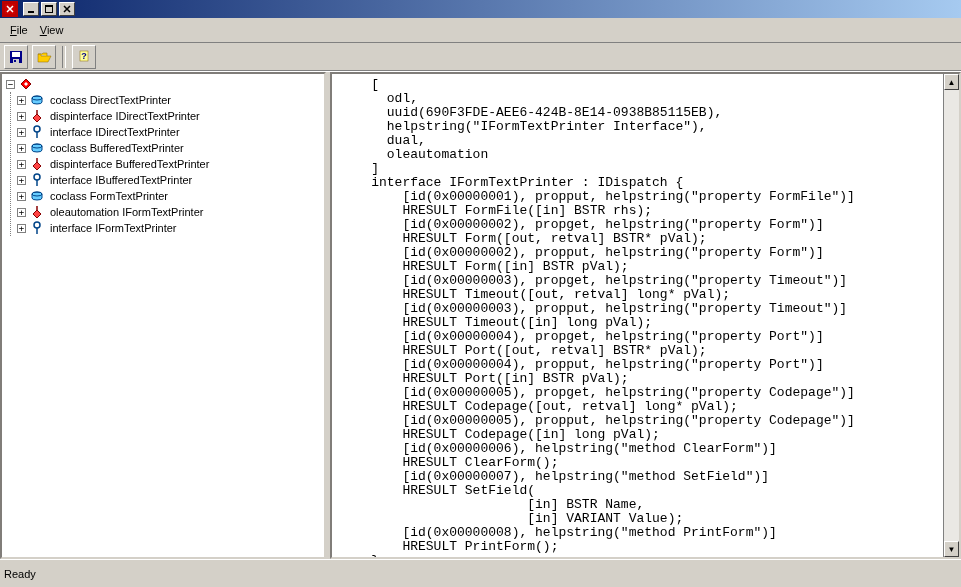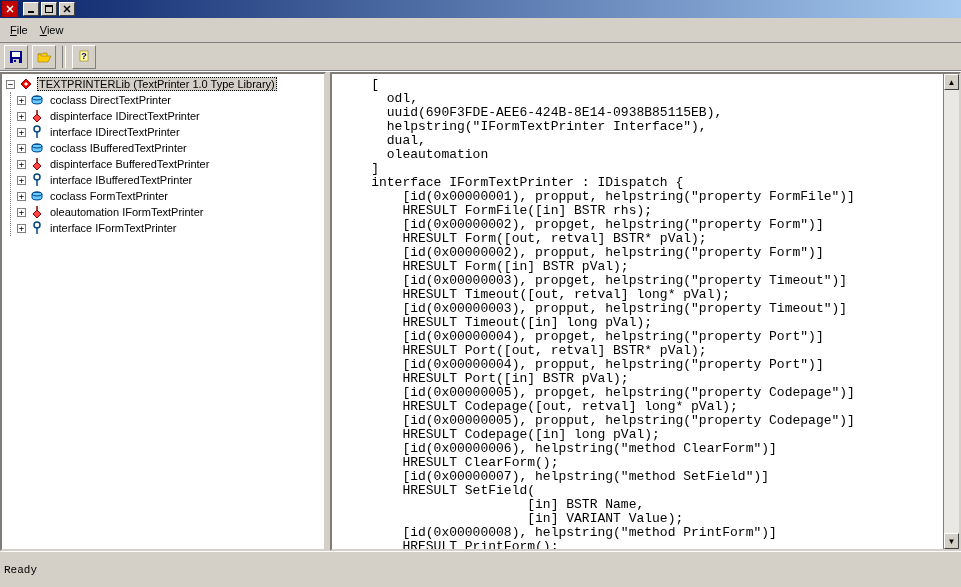--- a/index.html
+++ b/index.html
@@ -32,21 +32,21 @@
 .toolbar { height:28px; background:#d4d0c8; display:flex; align-items:center; padding:2px 4px; gap:4px; border-bottom:1px solid #808080;}
 .tbtn { width:24px;height:24px;border:1px solid #fff;border-right-color:#808080;border-bottom-color:#808080;display:flex;align-items:center;justify-content:center;background:#d4d0c8;}
 .content { flex:1; display:flex; border-top:1px solid #fff; min-height:0;}
 .tree-pane { width:326px; background:#fff; border:2px inset #d4d0c8; overflow:auto; padding:2px;}
 .splitter { width:4px; background:#d4d0c8; cursor:col-resize;}
 .idl-pane { flex:1; background:#fff; border:2px inset #d4d0c8; overflow:auto; position:relative; display:flex;}
 .idl-text { font-family:"Courier New",monospace; font-size:13px; line-height:14px; white-space:pre; padding:4px 8px; flex:1;}
 .vscroll { width:16px; background:#d4d0c8; border-left:1px solid #808080; display:flex;flex-direction:column;}
 .vscroll .arrow{height:16px;background:#d4d0c8;border:1px solid #fff;border-right-color:#404040;border-bottom-color:#404040;display:flex;align-items:center;justify-content:center;font-size:8px;}
 .vscroll .track{flex:1;background:repeating-conic-gradient(#d4d0c8 0% 25%,#fff 0% 50%) 50%/2px 2px;}
-.statusbar { height:36px; background:#d4d0c8; border-top:1px solid #fff; padding:2px 4px; display:flex;align-items:center;font-family:Liberation Mono, monospace;}
+.statusbar { height:28px; background:#d4d0c8; border-top:1px solid #fff; padding:2px 4px; display:flex;align-items:center;}
 
 .tree-node { display:flex; align-items:center; height:16px; white-space:nowrap;}
 .expander { width:9px;height:9px;border:1px solid #808080;margin:0 3px 0 0;display:inline-flex;align-items:center;justify-content:center;font-size:9px;line-height:7px;font-family:monospace;color:#000;background:#fff;}
 .node-icon { width:16px;height:16px;margin-right:3px;display:inline-flex;align-items:center;justify-content:center;}
 .node-label { padding:0 2px; }
 .node-label.selected { background:#d4d0c8; border:1px dotted #000; padding:0 1px;}
 .tree-root { padding-left:2px;}
 .children { padding-left:6px; border-left:1px dotted #808080; margin-left:4px;}
 
 .ico-lib { } .ico-lib svg{display:block;}
@@ -115,21 +115,20 @@
   <div class="tree-pane">
     <div class="tree-root">
       <div class="tree-node">
         <span class="expander">−</span>
         <span class="node-icon ico-lib">
           <svg width="16" height="16">
               <path d="M3 8 L8 3 L13 8 L8 13 Z" fill="#f00" stroke="#800"></path>
               <path d="M6 8 L8 6 L10 8 L8 10 Z" fill="#fff"></path>
             </svg>
         </span>
-        <span class="node-label selected">TEXTPRINTERLib (TextPrinter 1.0 Type Library)</span>
       </div>
       <div class="children" id="tree-children">
           <div class="tree-node">
             <span class="expander">+</span>
             <span class="node-icon">
               <svg width="16" height="16">
                 <ellipse cx="8" cy="6" rx="5" ry="2" fill="#6cf" stroke="#048"></ellipse>
                 <path d="M3 6 L3 10 A5 2 0 0 0 13 10 L13 6" fill="#6cf" stroke="#048"></path>
                 <ellipse cx="8" cy="6" rx="5" ry="2" fill="none" stroke="#048"></ellipse>
               </svg>
@@ -158,21 +157,21 @@
           </div>
           <div class="tree-node">
             <span class="expander">+</span>
             <span class="node-icon">
               <svg width="16" height="16">
                 <ellipse cx="8" cy="6" rx="5" ry="2" fill="#6cf" stroke="#048"></ellipse>
                 <path d="M3 6 L3 10 A5 2 0 0 0 13 10 L13 6" fill="#6cf" stroke="#048"></path>
                 <ellipse cx="8" cy="6" rx="5" ry="2" fill="none" stroke="#048"></ellipse>
               </svg>
             </span>
-            <span class="node-label">coclass IBufferedTextPrinter</span>
+            <span class="node-label">coclass BufferedTextPrinter</span>
           </div>
           <div class="tree-node">
             <span class="expander">+</span>
             <span class="node-icon">
               <svg width="16" height="16">
                 <path d="M8 2 L8 7" stroke="#800" stroke-width="1.5"></path>
                 <path d="M4 10 L8 6 L12 10 L8 14 Z" fill="#f44" stroke="#800"></path>
               </svg>
             </span>
             <span class="node-label">dispinterface BufferedTextPrinter</span>

